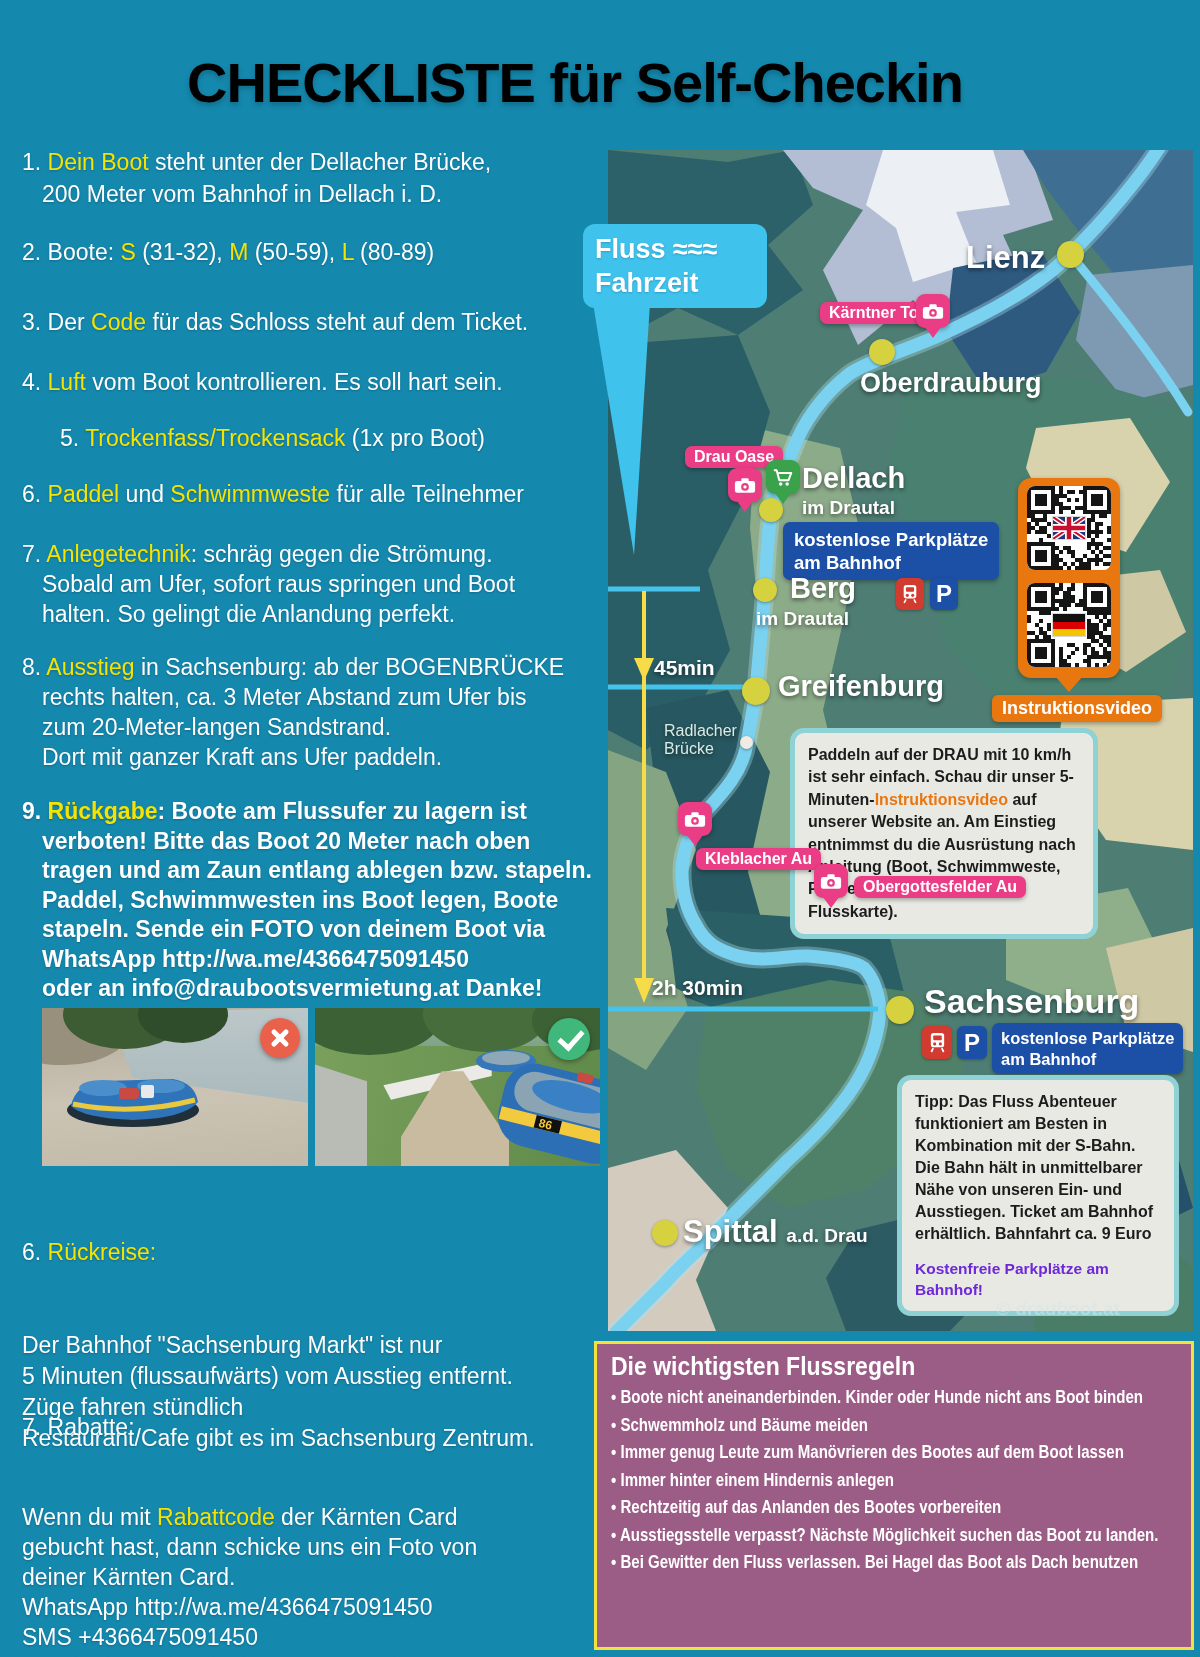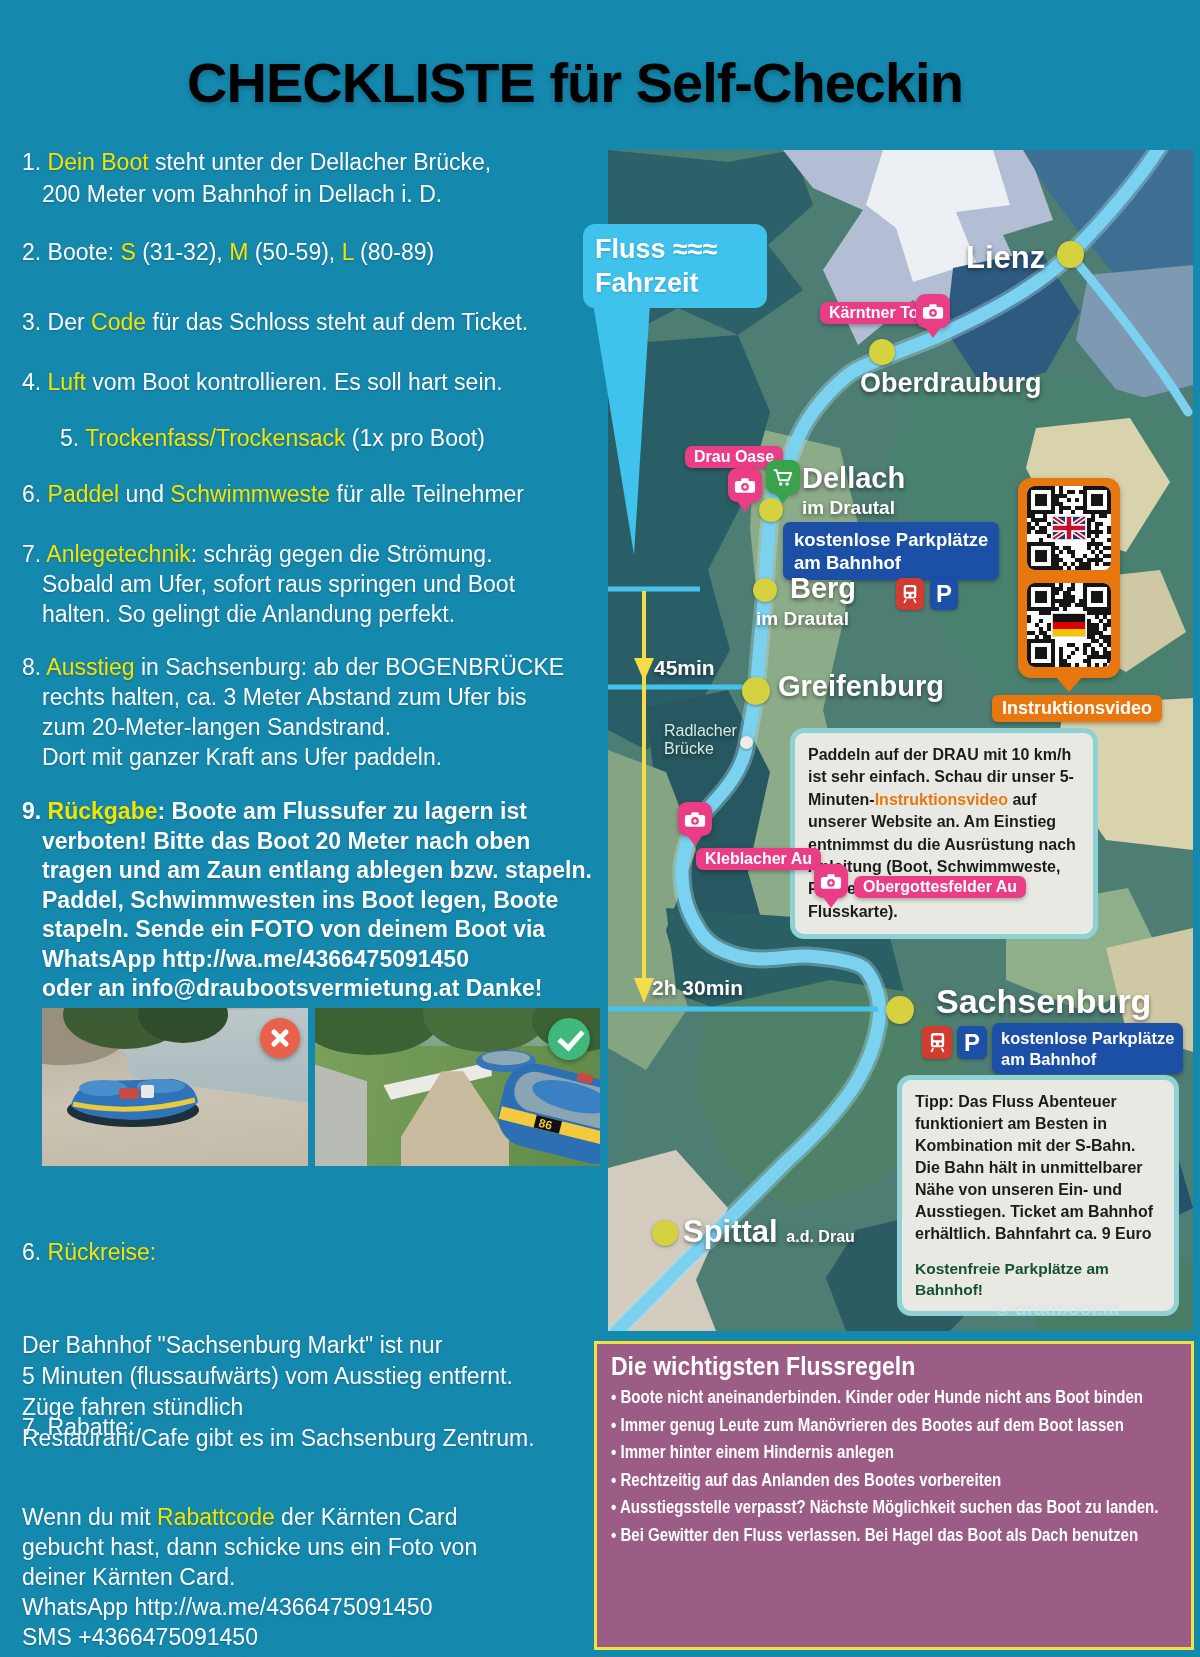--- a/index.html
+++ b/index.html
@@ -601,56 +601,57 @@
     <svg width="22" height="17" viewBox="0 0 24 18">
         <rect x="1" y="4" width="22" height="13" rx="2.5" fill="#fff"></rect>
         <rect x="8" y="1" width="8" height="5" rx="1.5" fill="#fff"></rect>
         <circle cx="12" cy="10.5" r="4.2" fill="#ea3d86"></circle>
         <circle cx="12" cy="10.5" r="1.8" fill="#fff"></circle>
       </svg>
   </div>
   <div class="pinklabel" style="left:246px;top:726px;">Obergottesfelder Au</div>
 
   <div class="dot" style="left:278px;top:846px;width:28px;height:28px;"></div>
-  <div class="mlabel" style="left:328px;top:832px;font-size:34px;">Sachsenburg</div>
+  <div class="mlabel" style="left:316px;top:832px;font-size:34px;">Sachsenburg</div>
   <div class="sq-icon train" style="left:314px;top:876px;width:30px;height:33px;">
     <svg width="19" height="25" viewBox="0 0 20 24">
         <rect x="3" y="2" width="14" height="15" rx="3" fill="#fff"></rect>
         <rect x="5.5" y="4.5" width="9" height="5" rx="1" fill="#d23b2f"></rect>
         <circle cx="7" cy="13.5" r="1.7" fill="#d23b2f"></circle>
         <circle cx="13" cy="13.5" r="1.7" fill="#d23b2f"></circle>
         <path d="M5.5 18 L3.5 22 M14.5 18 L16.5 22" stroke="#fff" stroke-width="1.8"></path>
       </svg>
   </div>
   <div class="sq-icon pico" style="left:349px;top:876px;width:30px;height:33px;">P</div>
   <div class="bluelabel" style="left:384px;top:873px;font-size:16.5px;padding:5px 9px;">kostenlose Parkplätze
 am Bahnhof</div>
 
   <div class="infobox" style="left:289px;top:925px;width:246px;font-size:16px;line-height:1.38;">
     <span>Tipp: Das Fluss Abenteuer funktioniert am Besten in Kombination mit der S-Bahn. Die Bahn hält in unmittelbarer Nähe von unseren Ein- und Ausstiegen. Ticket am Bahnhof erhältlich. Bahnfahrt ca. 9 Euro</span>
-    <div style="color:#14532d;margin-top:12px;font-size:15.5px;">Kostenfreie Parkplätze am Bahnhof!</div>
+    <div style="color:#6d28d9;margin-top:12px;font-size:15.5px;">Kostenfreie Parkplätze am Bahnhof!</div>
   </div>
 
   <div class="dot" style="left:44px;top:1070px;width:26px;height:26px;"></div>
-  <div class="mlabel" style="left:75px;top:1064px;font-size:31px;"><span>Spittal</span> <span style="font-size:16px;">a.d. Drau</span></div>
+  <div class="mlabel" style="left:75px;top:1064px;font-size:31px;"><span>Spittal</span> <span style="font-size:19px;">a.d. Drau</span></div>
 
   <div id="watermark">© drauboot.at</div>
 </div>
 
 <div id="bubble">
   <div>Fluss ≈≈≈</div>
   <div>Fahrzeit</div>
 </div>
 <svg id="bubble-tail" width="70" height="256">
   <polygon points="5,0 62,0 46,252" fill="#3fc2ec"></polygon>
 </svg>
 
 <div id="rules">
   <div id="rules-heading">Die wichtigsten Flussregeln</div>
   <div id="rules-list">
       <div class="rule"><span>Boote nicht aneinanderbinden. Kinder oder Hunde nicht ans Boot binden</span></div>
+      <div class="rule"><span>Schwemmholz und Bäume meiden</span></div>
       <div class="rule"><span>Immer genug Leute zum Manövrieren des Bootes auf dem Boot lassen</span></div>
       <div class="rule"><span>Immer hinter einem Hindernis anlegen</span></div>
       <div class="rule"><span>Rechtzeitig auf das Anlanden des Bootes vorbereiten</span></div>
       <div class="rule"><span>Ausstiegsstelle verpasst? Nächste Möglichkeit suchen das Boot zu landen.</span></div>
       <div class="rule"><span>Bei Gewitter den Fluss verlassen. Bei Hagel das Boot als Dach benutzen</span></div>
     </div>
 </div>
 
 </body></html>

